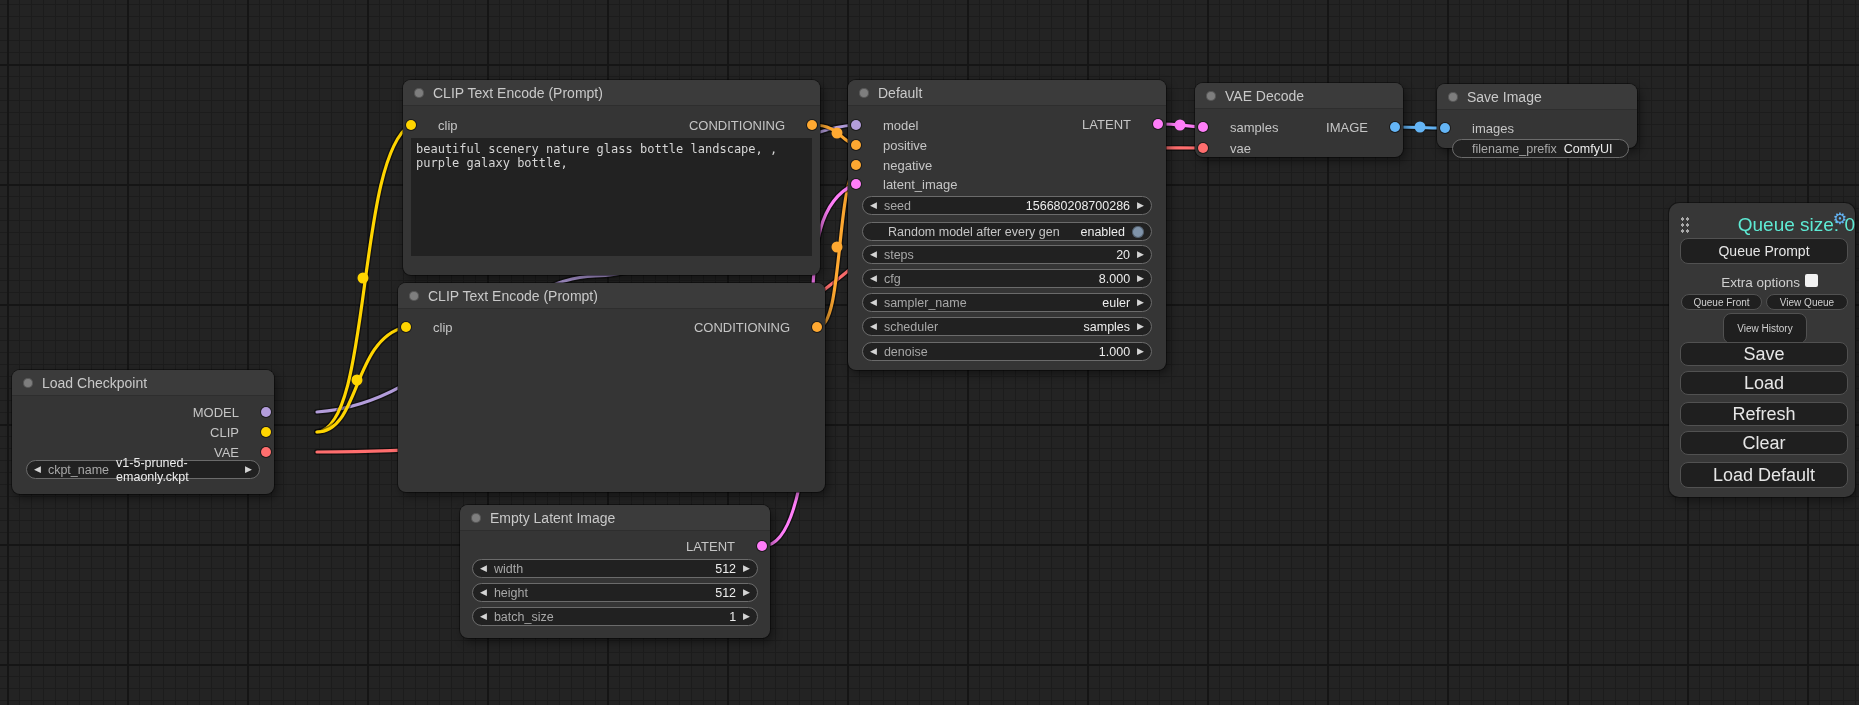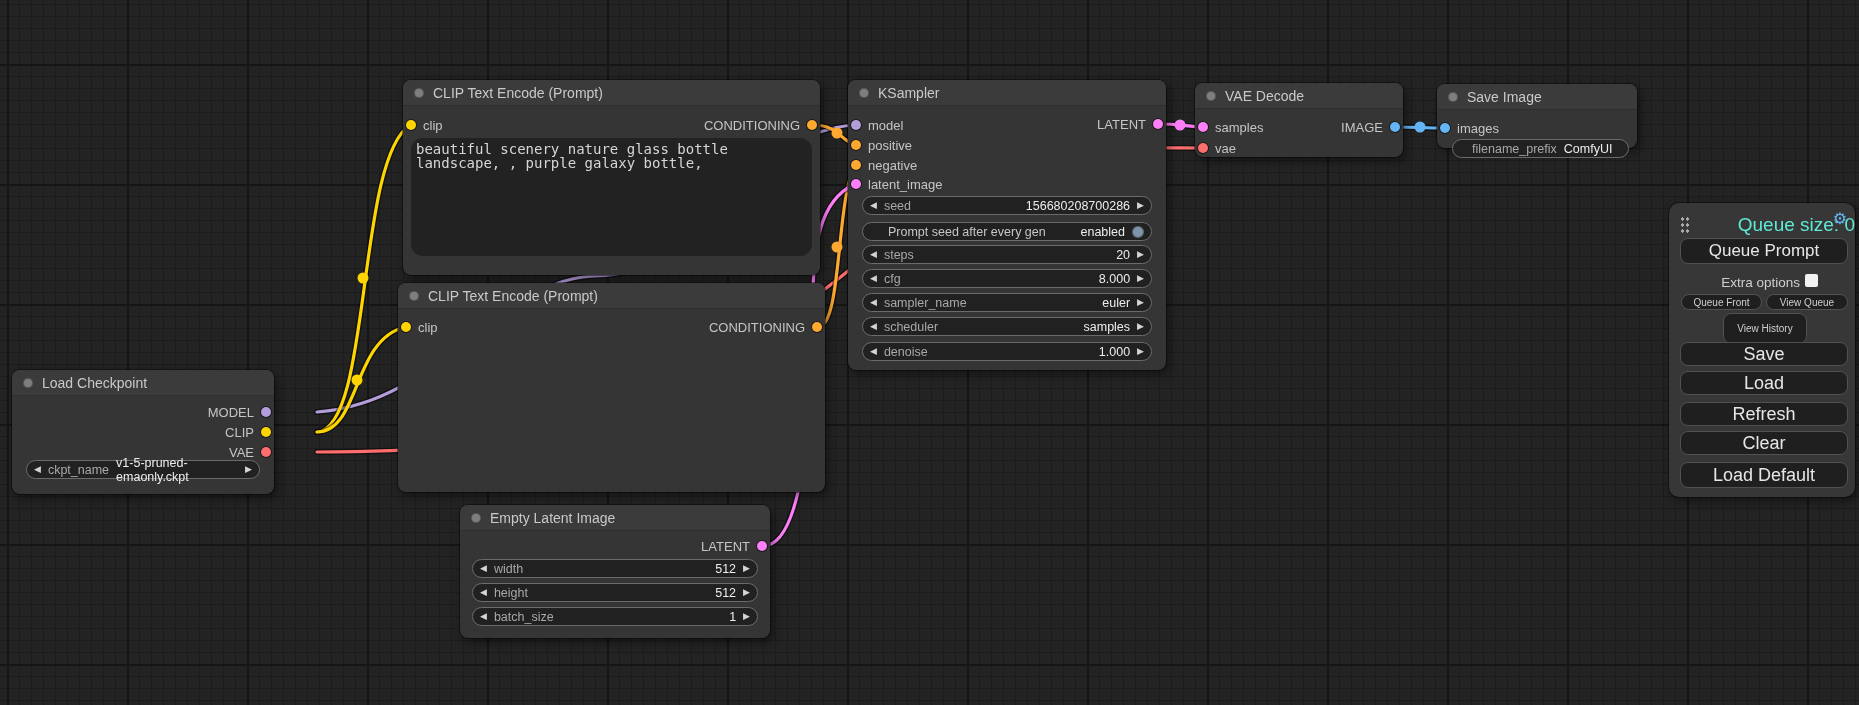--- a/index.html
+++ b/index.html
@@ -23,34 +23,34 @@
   #wires{position:absolute;left:0;top:0;z-index:1}
   .wshadow{fill:none;stroke:rgba(0,0,0,.45);stroke-width:6;stroke-linecap:round}
   .wire{fill:none;stroke-width:3.2;stroke-linecap:round}
   .node{position:absolute;background:var(--node-bg);border-radius:8px;z-index:2;
     box-shadow:0 0 0 1px rgba(0,0,0,.4), 3px 4px 10px rgba(0,0,0,.45)}
   .node-header{height:26px;background:var(--node-head);border-radius:8px 8px 0 0;
     display:flex;align-items:center;gap:9px;padding:0 11px;color:var(--txt);font-size:14px;
     border-bottom:1px solid rgba(0,0,0,.22)}
   .collapse-dot{width:10px;height:10px;border-radius:50%;background:#7e7e7e;flex:0 0 auto;
     box-shadow:inset 0 0 0 1px rgba(0,0,0,.3)}
-  .port{position:absolute;height:20px;display:flex;align-items:center;gap:7px;
+  .port{position:absolute;height:20px;display:flex;align-items:center;gap:22px;
     font-size:13px;color:#c5c5c5;white-space:nowrap}
   .port.in{left:3px}
   .port.out{right:3px}
   .pdot{width:10px;height:10px;border-radius:50%;flex:0 0 auto;box-shadow:0 0 0 1px rgba(0,0,0,.5)}
   .widget{position:absolute;height:19px;background:var(--pill-bg);border:1px solid var(--pill-border);
     border-radius:10px;display:flex;align-items:center;gap:7px;padding:0 7px;font-size:12.5px}
   .widget .arr{color:#d4d4d4;font-size:9px;line-height:1;flex:0 0 auto}
   .widget .wlabel{color:var(--txt-dim)}
   .widget .wvalue{margin-left:auto;color:var(--txt-bright)}
   .widget .toggle{width:12px;height:12px;border-radius:50%;background:#7f93a9;
     box-shadow:inset 0 0 0 1px rgba(0,0,0,.35);flex:0 0 auto}
-  .prompt{position:absolute;background:#222;border-radius:12px;color:#d6d6d6;
-    font-family:"DejaVu Sans Mono",monospace;font-size:14px;line-height:14px;
+  .prompt{position:absolute;background:#222;border-radius:0;color:#d6d6d6;
+    font-family:"DejaVu Sans Mono",monospace;font-size:12px;line-height:14px;
     padding:4px 5px;white-space:pre-wrap;word-break:break-word;overflow:hidden}
   
   .qpanel{position:absolute;left:1669px;top:203px;width:186px;height:294px;background:#373737;
     border-radius:10px;z-index:3;box-shadow:0 0 0 1px rgba(0,0,0,.35),3px 4px 10px rgba(0,0,0,.4)}
   .qtitle{position:absolute;left:0;right:0;top:11px;text-align:right;color:#5eead4;font-size:19px}
   .qhandle{position:absolute;left:11px;top:13px;width:10px;height:17px;
     background-image:radial-gradient(#a9a9a9 1.4px, transparent 1.6px);background-size:5px 6px}
   .qgear{position:absolute;right:8px;top:8px;color:var(--c-accent);font-size:16px;line-height:1}
   .qbtn{position:absolute;left:11px;right:7px;background:#1f1f1f;border:1px solid #515151;
     border-radius:8px;color:#e6e6e6;display:flex;align-items:center;justify-content:center;
@@ -204,21 +204,21 @@
       <span class="arr">◀</span>
       <span class="wlabel">batch_size</span>
       <span class="wvalue">1</span>
       <span class="arr">▶</span>
     </div>
   </div>
 
   <div class="node" style="left:848px;top:80px;width:318px;height:290px">
     <div class="node-header">
       <span class="collapse-dot"></span>
-      <span>KSampler</span>
+      <span>Default</span>
     </div>
     <div class="port in" style="top:35px">
       <span class="pdot" style="background:var(--c-model)"></span>
       <span>model</span>
     </div>
     <div class="port in" style="top:55px">
       <span class="pdot" style="background:var(--c-cond)"></span>
       <span>positive</span>
     </div>
     <div class="port in" style="top:75px">
@@ -234,21 +234,21 @@
       <span class="pdot" style="background:var(--c-latent)"></span>
     </div>
 
     <div class="widget" style="left:14px;right:14px;top:116px">
       <span class="arr">◀</span>
       <span class="wlabel">seed</span>
       <span class="wvalue">156680208700286</span>
       <span class="arr">▶</span>
     </div>
     <div class="widget" style="left:14px;right:14px;top:142px">
-      <span class="wlabel" style="margin-left:18px;color:#c6c6c6">Prompt seed after every gen</span>
+      <span class="wlabel" style="margin-left:18px;color:#c6c6c6">Random model after every gen</span>
       <span class="wvalue">enabled</span>
       <span class="toggle"></span>
     </div>
     <div class="widget" style="left:14px;right:14px;top:165px">
       <span class="arr">◀</span>
       <span class="wlabel">steps</span>
       <span class="wvalue">20</span>
       <span class="arr">▶</span>
     </div>
     <div class="widget" style="left:14px;right:14px;top:189px">
@@ -309,21 +309,21 @@
       <span class="wlabel" style="margin-left:12px">filename_prefix</span>
       <span class="wvalue" style="margin-right:14px">ComfyUI</span>
     </div>
   </div>
 
   <div class="qpanel">
     <span class="qhandle"></span>
     <div class="qtitle">Queue size: 0</div>
     <span class="qgear">⚙</span>
 
-    <div class="qbtn" style="top:35px;height:26px;font-size:17px">Queue Prompt</div>
+    <div class="qbtn" style="top:35px;height:26px;font-size:14px">Queue Prompt</div>
 
     <div class="qextra-label">Extra options</div>
     <span class="qcheck"></span>
 
     <div class="qsmall" style="left:12px;top:91px;width:81px;height:16px">Queue Front</div>
     <div class="qsmall" style="left:97px;top:91px;width:82px;height:16px">View Queue</div>
     <div class="qsmall" style="left:54px;top:110px;width:84px;height:31px">View History</div>
 
     <div class="qbtn" style="top:139px;height:24px">Save</div>
     <div class="qbtn" style="top:168px;height:24px">Load</div>

